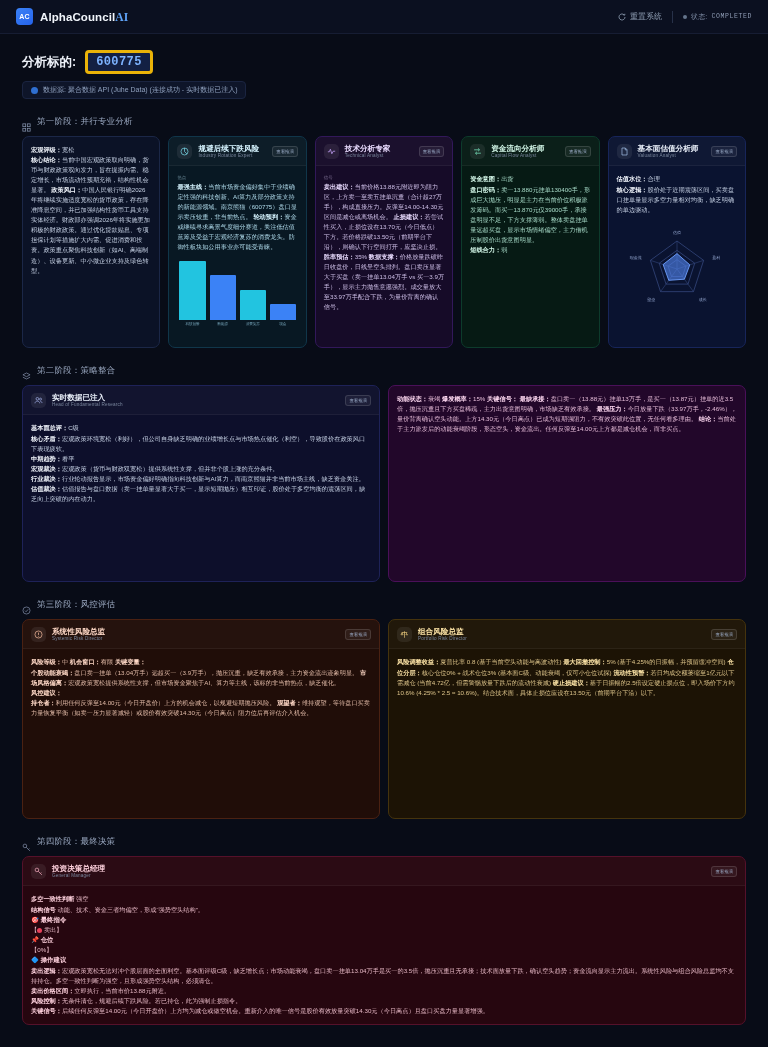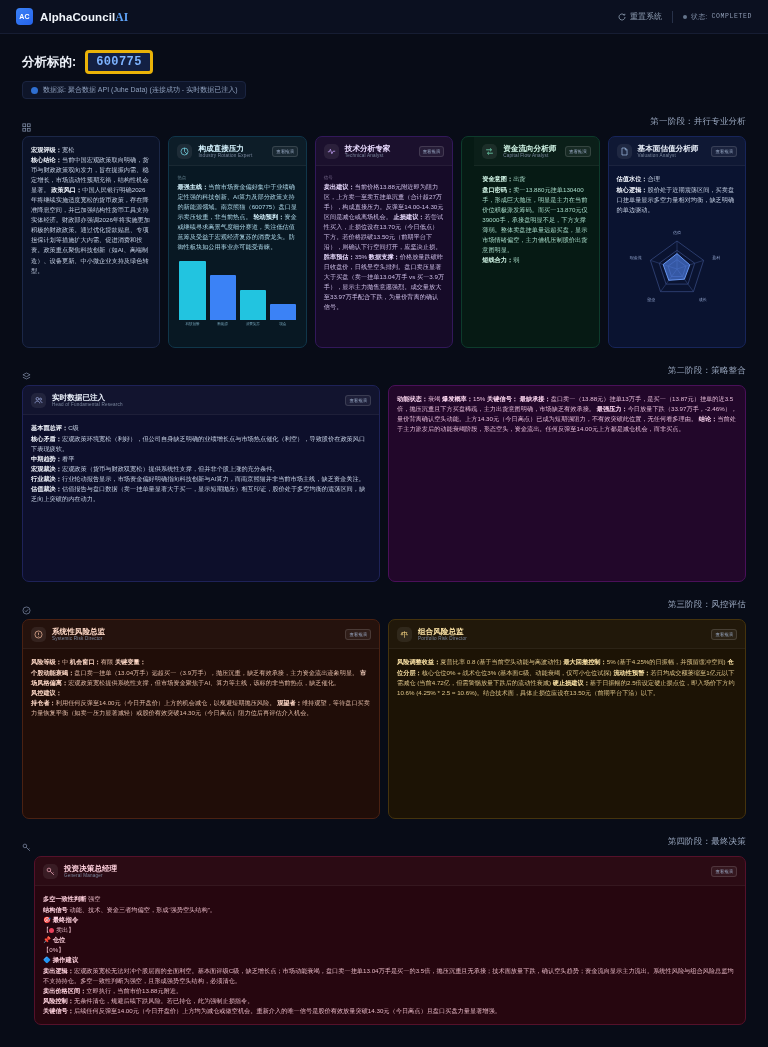--- a/index.html
+++ b/index.html
@@ -59,21 +59,21 @@
   }
   .datasource {
     margin-top: 7px; display: inline-flex; align-items: center; gap: 5px;
     background: #0e1529; border: 1px solid #1a2440; border-radius: 4px;
     padding: 3px 8px; font-size: 7px; color: #8fa0bd;
   }
   .ds-ic { width: 7px; height: 7px; border-radius: 50%; background: #2f6fd0; display:block; }
 
   
   .stage { margin-top: 17px; }
-  .stage-head { display: flex; align-items: center; gap: 6px; margin-bottom: 8px; justify-content: space-between; }
+  .stage-head { display: flex; align-items: center; gap: 6px; margin-bottom: 8px; }
   .stage-ic { width: 9px; height: 9px; display:block; color:#7f8ca6; }
   .stage-title { font-size: 8.5px; color: #9aa8c0; letter-spacing: .2px; }
 
   .grid5 { display: grid; grid-template-columns: repeat(5, 1fr); gap: 8px; }
   .grid2 { display: grid; grid-template-columns: repeat(2, 1fr); gap: 8px; }
 
   
   .card {
     border-radius: 7px; border: 1px solid #1b2440;
     background: #0c1226; overflow: hidden; position: relative;
@@ -100,27 +100,27 @@
     padding: 2px 3px; flex: 0 0 auto; cursor: pointer; white-space: nowrap;
   }
   .card-body { padding: 8px; font-size: 6.2px; line-height: 1.62; color: #c6d1e4; }
   .card-body b { color: #f2f6fd; }
   .k { font-weight: bold; }
 
   
   .c-blue   { background: #0b1226; border-color: #1b2747; }
   .c-cyan   { background: #081823; border-color: #10364a; }
   .c-purple { background: #160b28; border-color: #32185a; }
-  .c-green  { background: #061a14; border-color: #0d3b2c; padding-left: 12px; }
+  .c-green  { background: #061a14; border-color: #0d3b2c; }
   .c-navy   { background: #0a1330; border-color: #17255a; }
   .c-indigo { background: #0d0f2b; border-color: #1e2258; }
   .c-magenta{ background: #22072a; border-color: #4a1059; }
   .c-brown  { background: #200d08; border-color: #4a2112; }
   .c-gold   { background: #1c1305; border-color: #45330d; }
-  .c-crimson{ background: #26060f; border-color: #55112a; margin-left: 12px; }
+  .c-crimson{ background: #26060f; border-color: #55112a; }
 
   .c-cyan .role-cn, .c-cyan b { color:#d6f4ff; }
   .c-purple .role-cn, .c-purple b { color:#eadcff; }
   .c-green .role-cn, .c-green b { color:#d3f7e8; }
   .c-magenta .role-cn, .c-magenta b { color:#ffd9f2; }
   .c-brown .role-cn, .c-brown b { color:#ffd9c7; }
   .c-gold .role-cn, .c-gold b { color:#ffe6a8; }
   .c-crimson .role-cn, .c-crimson b { color:#ffd2de; }
 
   .c-cyan .card-body { color:#aed8e8; }
@@ -220,21 +220,21 @@
 
       <div class="card c-cyan">
         <div class="card-hd">
           <span class="avatar">
             <svg viewBox="0 0 16 16" fill="none" stroke="#7fe4f5" stroke-width="1.2">
                 <circle cx="8" cy="8" r="6.2"></circle>
                 <path d="M8 1.8V8l4.4 4.4"></path>
               </svg>
           </span>
           <span class="hd-txt">
-            <span class="role-cn line">构成直接压力</span>
+            <span class="role-cn line">规避后续下跌风险</span>
             <span class="role-en line">Industry Rotation Expert</span>
           </span>
           <span class="pill">查看推演</span>
         </div>
         <div class="card-body">
           <span class="line" style="opacity:.55;font-size:4.4px">热点</span>
           <span><b class="k">最强主线：</b><span>当前市场资金偏好集中于业绩确定性强的科技创新、AI算力及部分政策支持的新能源领域。南京熊猫（600775）盘口显示卖压较重，非当前热点。</span></span>
           <span><b class="k">轮动预判：</b><span>资金或继续寻求高景气度细分赛道，关注低估值蓝筹及受益于宏观经济复苏的消费龙头。防御性板块如公用事业亦可能受青睐。</span></span>
           <div class="barchart">
             <div class="bars" id="bar-bars">

